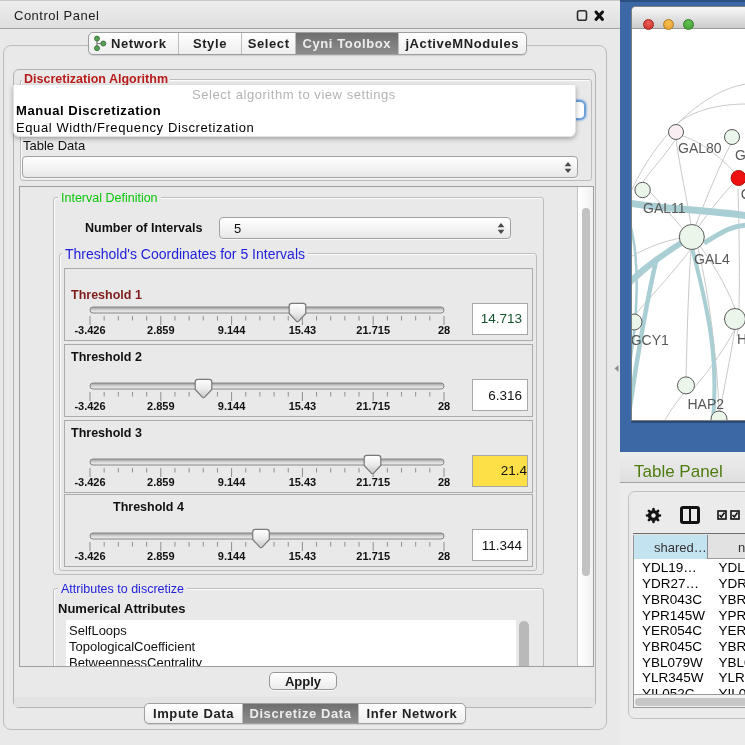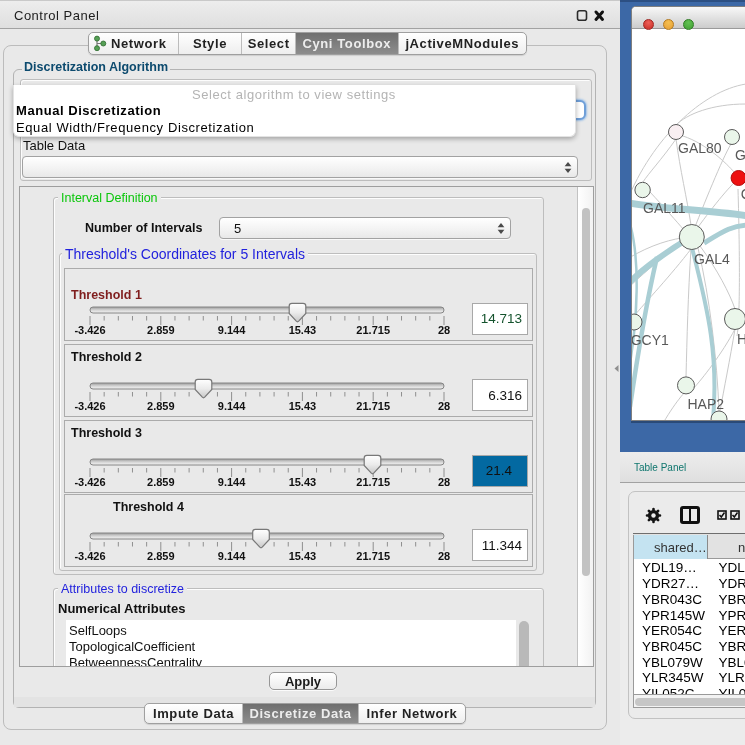--- a/index.html
+++ b/index.html
@@ -22,21 +22,21 @@
 
 <div class="titlebar" style="left:0; top:0; width:620px; height:29px; border-top:1px solid #c9c9c9;"></div>
 <div class="txt" style="left:14px; top:8px; font-size:13px; letter-spacing:0.5px; color:#1c1c1c;">Control Panel</div>
 <svg class="abs" style="left:575px; top:9px;" width="32" height="14" viewBox="0 0 32 14">
  <rect x="2.5" y="1.8" width="9" height="9.4" rx="2" fill="none" stroke="#2b2b2b" stroke-width="1.6"></rect>
  <path d="M21 3 L27.5 10.4 M27.5 3 L21 10.4" stroke="#111" stroke-width="3" stroke-linecap="round"></path>
 </svg>
 <div class="abs" style="left:3px; top:45px; width:604px; height:685px; border:1px solid #bcbcbc; border-radius:8px; background:#e9e9e9;"></div>
 <div class="abs" style="left:13px; top:69px; width:583px; height:639px; border:1px solid #b3b3b3; border-radius:6px; background:#e9e9e9;"></div>
 <div class="grp" style="left:20px; top:79px; width:572px; height:102px;"></div>
-<div class="txt" style="left:22px; top:60px; font-size:12.5px; font-weight:bold; color:#0c4a6e; background:#e9e9e9; padding:0 2px;">Discretization Algorithm</div>
+<div class="txt" style="left:22px; top:72px; font-size:12.5px; font-weight:bold; color:#b91c1c; background:#e9e9e9; padding:0 2px;">Discretization Algorithm</div>
 <div class="abs" style="left:564px; top:99.5px; width:22px; height:20.5px; border-radius:6px; background:#fff; border:2.5px solid #6f9fd8; box-shadow:0 0 2px 1px #9cc0e8;"></div>
 <div class="txt" style="left:23px; top:138px; font-size:13px; color:#111;">Table Data</div>
 <div class="combo" style="left:22px; top:156px; width:556px; height:22px;">
   <svg class="ar" width="8" height="11" viewBox="0 0 8 11">
       <path d="M4 0 L7.4 4.2 H0.6 Z" fill="#4a4a4a"></path>
       <path d="M4 11 L7.4 6.8 H0.6 Z" fill="#4a4a4a"></path>
     </svg>
 </div>
 <div class="seg" style="left:88px; top:32px; width:439px; height:23px;">
   <div class="s" style="width:90px;"><svg width="15" height="17" viewBox="0 0 15 17" style="margin-right:4px; margin-left:-8px;">
@@ -141,21 +141,21 @@
         <text x="25.0" y="65" text-anchor="middle" font-size="11" font-weight="bold" fill="#111" font-family="Liberation Sans">-3.426</text>
         <text x="95.8" y="65" text-anchor="middle" font-size="11" font-weight="bold" fill="#111" font-family="Liberation Sans">2.859</text>
         <text x="166.6" y="65" text-anchor="middle" font-size="11" font-weight="bold" fill="#111" font-family="Liberation Sans">9.144</text>
         <text x="237.4" y="65" text-anchor="middle" font-size="11" font-weight="bold" fill="#111" font-family="Liberation Sans">15.43</text>
         <text x="308.2" y="65" text-anchor="middle" font-size="11" font-weight="bold" fill="#111" font-family="Liberation Sans">21.715</text>
         <text x="379.0" y="65" text-anchor="middle" font-size="11" font-weight="bold" fill="#111" font-family="Liberation Sans">28</text>
         <g transform="translate(307.5,44)">
           <path d="M-8.3,0.5 L-8.3,-7 Q-8.3,-9.7 -5.6,-9.7 L5.6,-9.7 Q8.3,-9.7 8.3,-7 L8.3,0.5 L1.2,8.2 Q0,9.4 -1.2,8.2 Z" fill="url(#th)" stroke="#787878" stroke-width="1.2"></path>
         </g>
       </svg>
-      <div class="abs" style="left:407px; top:34px; width:56px; height:32px; background:#0369a1; border:1.5px solid #a8a8a8; display:flex; align-items:center; justify-content:flex-end; padding-right:15px; font-size:13.5px; color:#111;">21.4</div>
+      <div class="abs" style="left:407px; top:34px; width:56px; height:32px; background:#fde047; border:1.5px solid #a8a8a8; display:flex; align-items:center; justify-content:flex-end; padding-right:0; font-size:13.5px; color:#111;">21.4</div>
     </div>
 <div class="abs" style="left:44px; top:307px; width:469px; height:73px; border:1px solid #ababab; background:#e9e9e9;">
       <div class="txt" style="left:6px; top:5px; font-size:12.5px; font-weight:bold; color:#111;margin-left:42px;">Threshold 4</div>
       <svg width="469" height="72" viewBox="0 0 469 72" style="position:absolute;left:0;top:0;">
         <defs>
 <linearGradient id="tg" x1="0" y1="0" x2="0" y2="1">
  <stop offset="0" stop-color="#9b9b9b"></stop>
             <stop offset="0.5" stop-color="#d4d4d4"></stop>
             <stop offset="1" stop-color="#f4f4f4"></stop>
 </linearGradient>
@@ -249,21 +249,21 @@
       <text x="108.7" y="170" font-size="14" fill="#585858" font-family="Liberation Sans">C</text>
       <text x="11" y="183.5" font-size="14" fill="#585858" font-family="Liberation Sans">GAL11</text>
       <text x="62" y="234.5" font-size="14" fill="#585858" font-family="Liberation Sans">GAL4</text>
       <text x="-1.3" y="316.2" font-size="14" fill="#585858" font-family="Liberation Sans">GCY1</text>
       <text x="105" y="315" font-size="14" fill="#585858" font-family="Liberation Sans">H</text>
       <text x="55.5" y="379.8" font-size="14" fill="#585858" font-family="Liberation Sans">HAP2</text>
     </svg>
 </div>
 <div class="abs" style="left:631px; top:421px; width:114px; height:2px; background:#2a4a77;"></div>
 <div class="titlebar" style="left:620px; top:452px; width:125px; height:31px;"></div>
-<div class="txt" style="left:634px; top:462px; font-size:10px; color:#0f766e;">Table Panel</div>
+<div class="txt" style="left:634px; top:462px; font-size:17px; color:#4d7c0f;">Table Panel</div>
 <div class="abs" style="left:620px; top:483px; width:125px; height:262px; background:#ececec;"></div>
 <div class="abs" style="left:628px; top:491px; width:130px; height:228px; border:1px solid #c2c2c2; border-radius:7px; background:#ebebeb; overflow:hidden;">
 <svg class="abs" style="left:16px; top:15px;" width="17" height="17" viewBox="0 0 17 17">
  <g fill="#141414" stroke="#141414" stroke-width="2.6" stroke-linecap="round">
   <path d="M8.5 2 V15 M2 8.5 H15 M3.9 3.9 L13.1 13.1 M13.1 3.9 L3.9 13.1"></path>
  </g>
  <circle cx="8.5" cy="8.5" r="5.6" fill="#141414" stroke="none"></circle>
  <circle cx="8.5" cy="8.5" r="2.2" fill="#ebebeb" stroke="none"></circle>
 </svg>
 <div class="abs" style="left:51px; top:14px; width:20px; height:18px; border:3px solid #111; border-radius:3px;">

